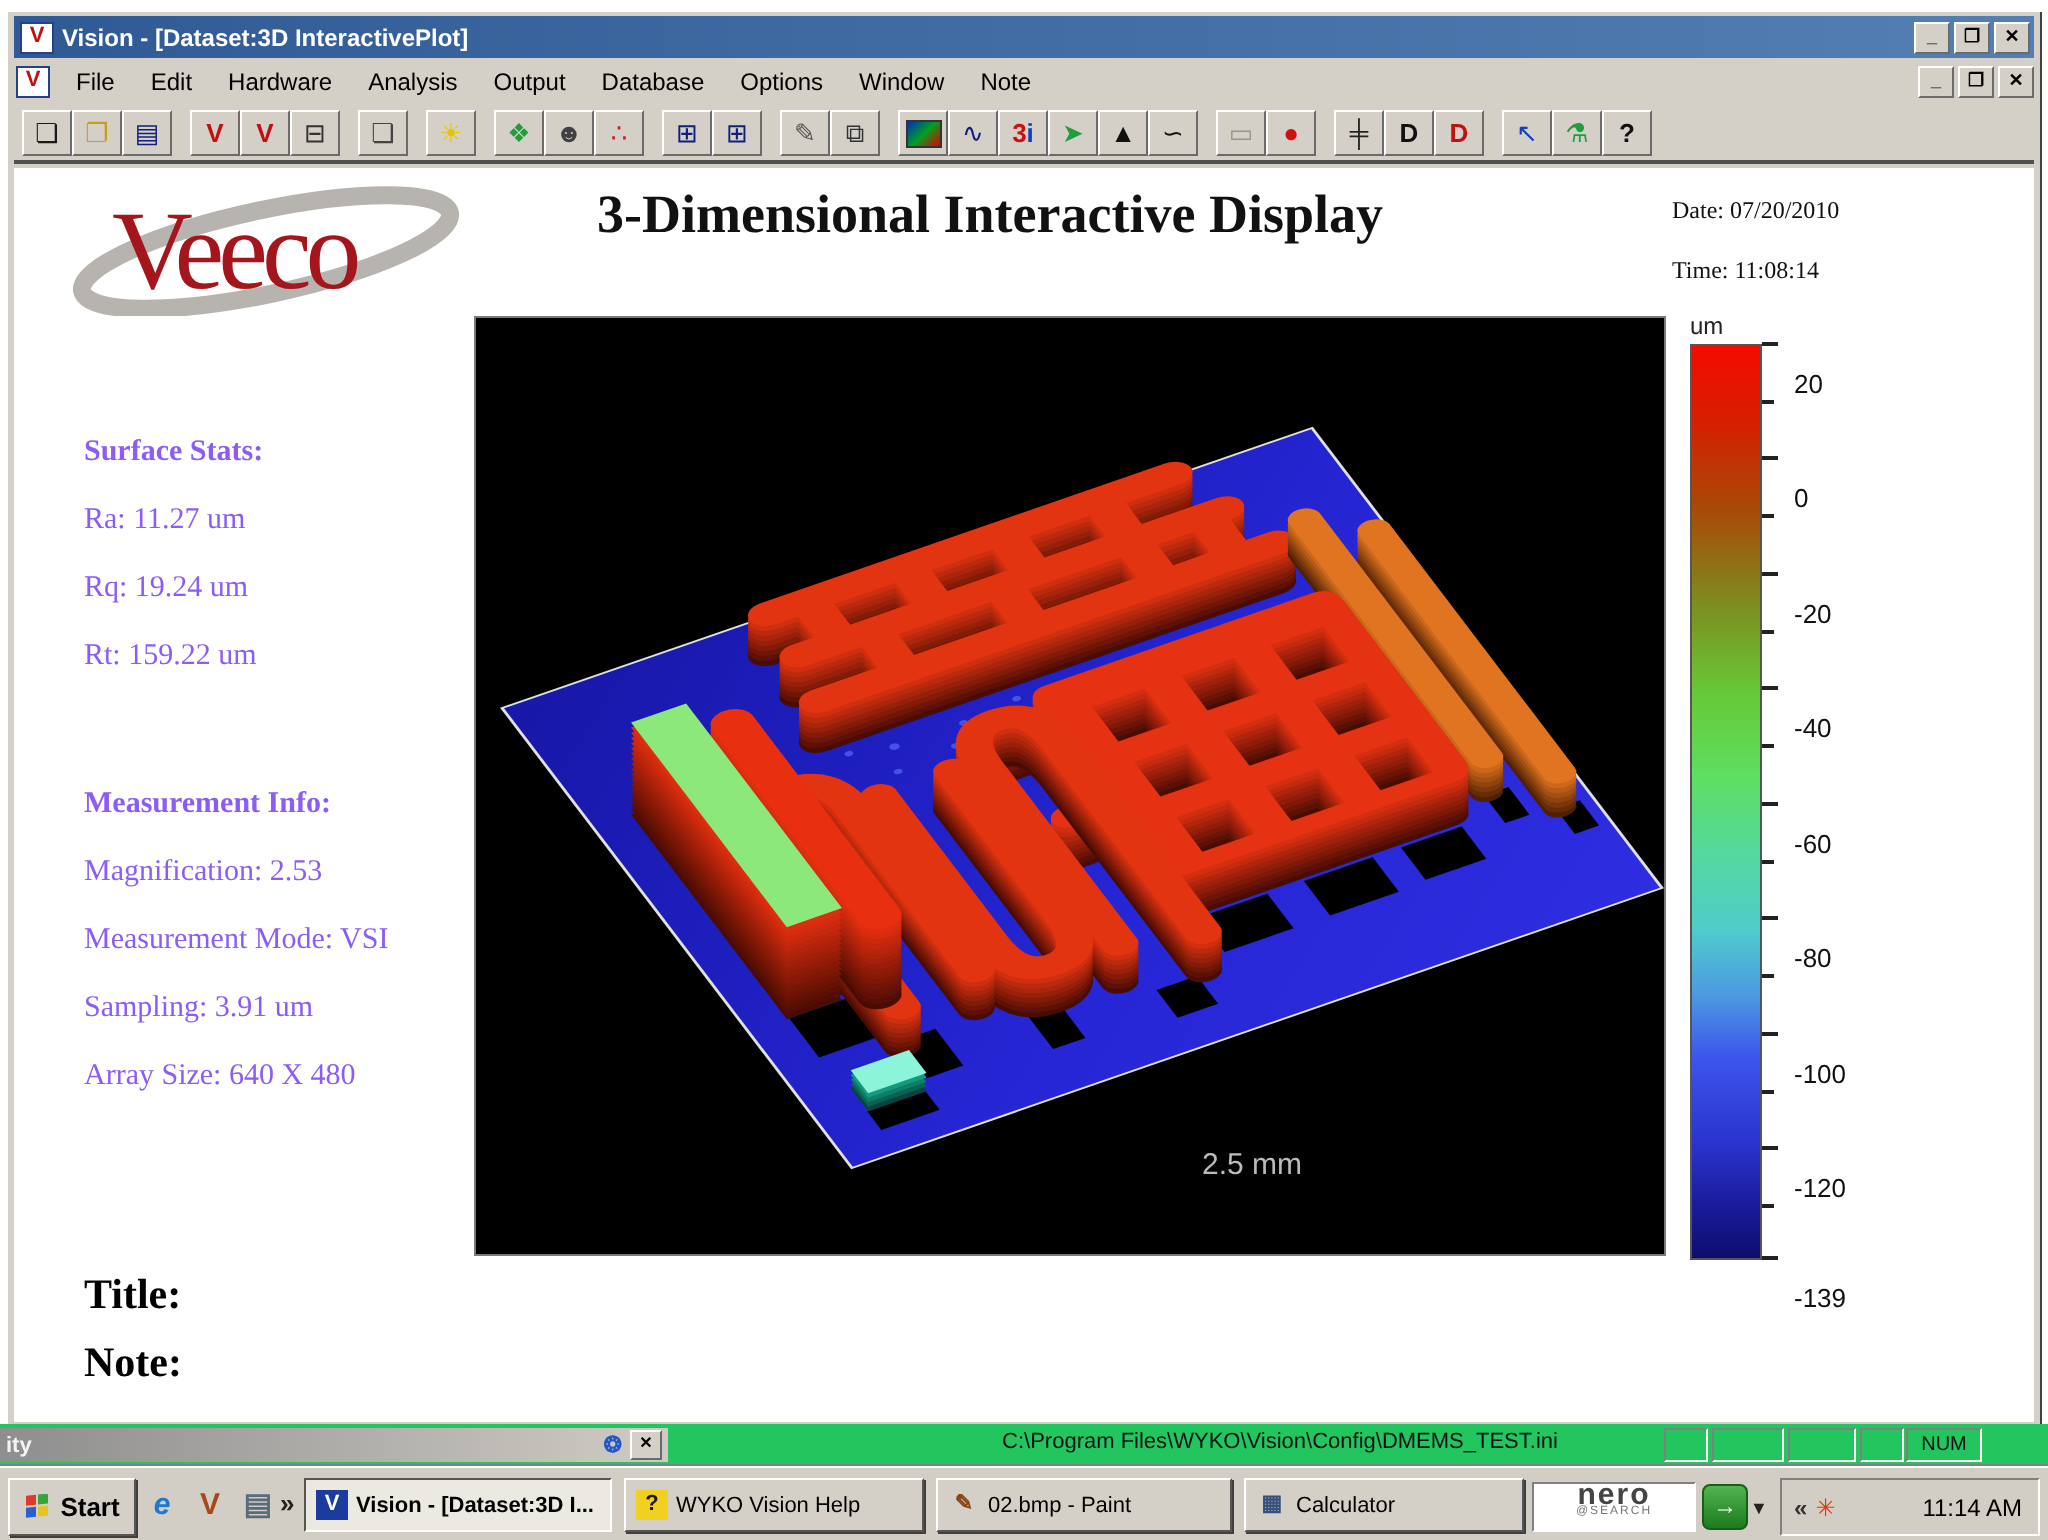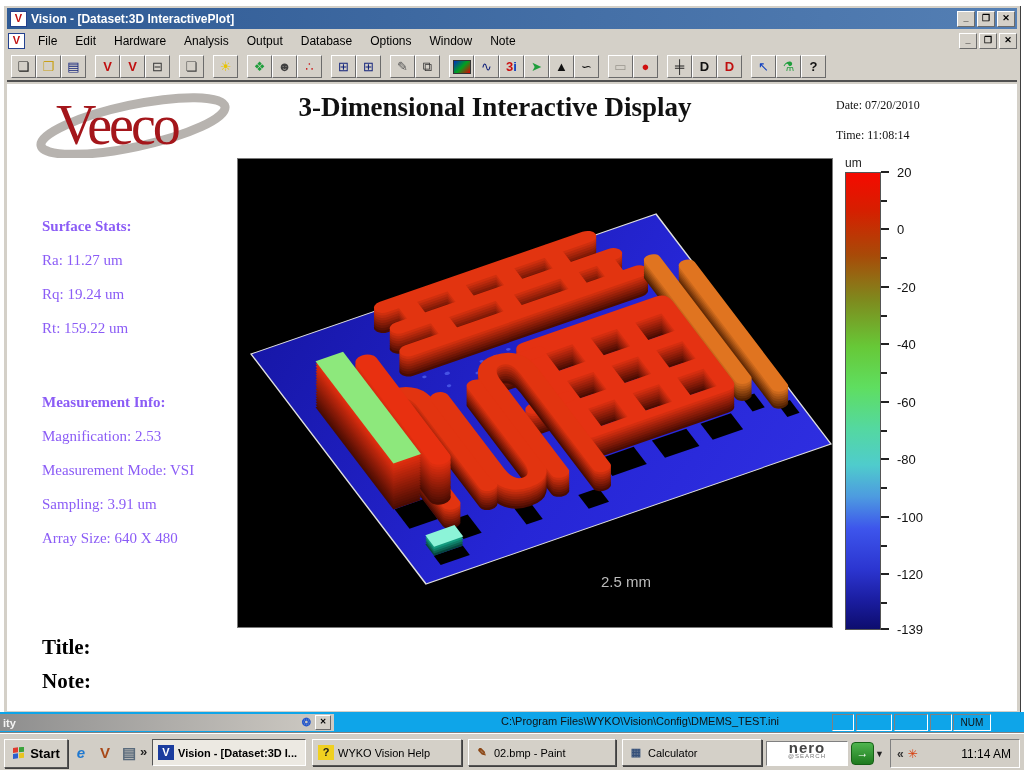--- a/index.html
+++ b/index.html
@@ -37,23 +37,23 @@
   .stat-block .hd{font-weight:bold;}
   .stat-block div{height:34px;}
   #footer-labels{position:absolute;left:42px;top:630px;font-family:"Liberation Serif",serif;
                  font-size:21px;font-weight:bold;color:#000;line-height:34px;}
   
   #cb-unit{position:absolute;left:845px;top:156px;font-size:12px;color:#222;}
   #cb-bar{position:absolute;left:845px;top:172px;width:34px;height:456px;border:1px solid #555;}
   #cb-ticks{position:absolute;left:881px;top:172px;width:60px;height:457px;overflow:visible;}
   .tick{position:absolute;left:0;height:2px;background:#222;}
   .tick.major{width:8px;} .tick.minor{width:6px;}
-  .tick-label{position:absolute;left:16px;font-size:13px;color:#111;transform:translateY(-50%);white-space:nowrap;}
+  .tick-label{position:absolute;left:16px;font-size:13px;color:#111;transform:translateY(-50%);white-space:nowrap;margin-top:20px;}
   
-  #statusrow{position:absolute;left:0;top:712px;width:1024px;height:21px;background:#0ea5e9;}
+  #statusrow{position:absolute;left:0;top:712px;width:1024px;height:21px;background:#22c55e;}
   #docked-bar{position:absolute;left:0;top:2px;width:334px;height:17px;
               background:linear-gradient(90deg,#8E8E8E,#CFCBC4);display:flex;align-items:center;
               color:#F4F4F4;font-size:11px;font-weight:bold;}
   #docked-bar .dicon{margin-left:auto;color:#2255CC;font-size:11px;}
   #docked-close{width:14px;height:13px;background:#D4D0C8;border:1px solid;border-color:#fff #6B6B6B #6B6B6B #fff;
                 font-size:8px;line-height:11px;text-align:center;margin:0 3px 0 4px;color:#000;font-weight:bold;}
   #status-path{position:absolute;left:340px;top:3px;width:600px;text-align:center;font-size:11px;color:#111;}
   .spanel{position:absolute;top:2px;height:15px;border:1px solid;border-color:#808080 #fff #fff #808080;
           font-size:10px;line-height:15px;text-align:center;color:#111;}
   

